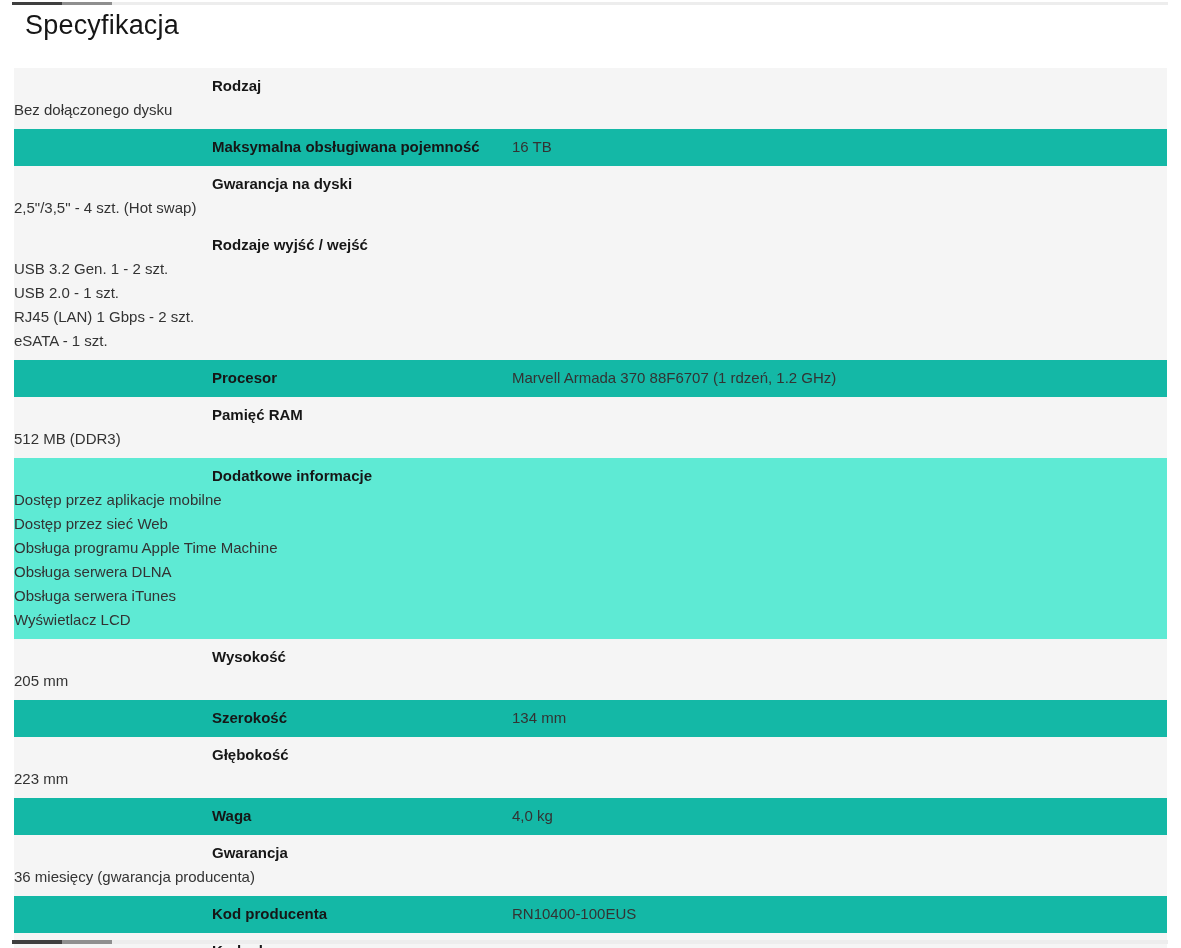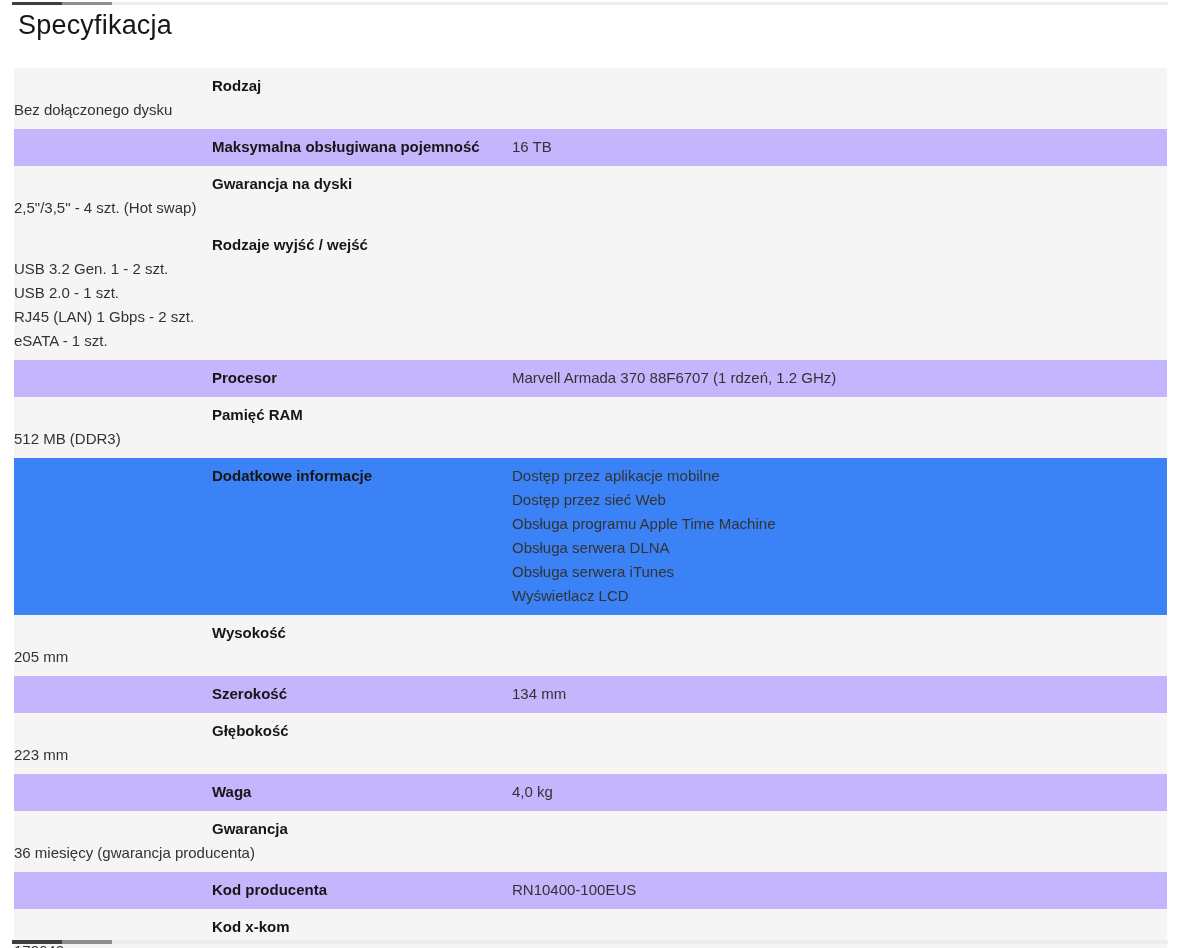--- a/index.html
+++ b/index.html
@@ -12,36 +12,36 @@
   .indicator{
     position:absolute;left:12px;right:13px;height:3px;
     background:#ededed;display:flex;
   }
   .indicator .seg-dark{width:50px;height:100%;background:#3f3f3f;}
   .indicator .seg-mid{width:50px;height:100%;background:#8f8f8f;margin-right:5px;}
   #top-indicator{top:2px;}
   #bottom-indicator{top:940px;height:4px;}
 
   h1.page-title{
-    position:absolute;left:18px;top:8px;margin:0;
+    position:absolute;left:25px;top:8px;margin:0;
     font-size:27px;line-height:34px;font-weight:400;
     letter-spacing:0.2px;color:#161616;
   }
 
   .spec-table{
     position:absolute;left:14px;right:14px;top:68px;
   }
   .spec-row{
     display:flex;
     font-size:15px;line-height:24px;
     padding:6px 0 7px 0;
   }
   .spec-row.gray{background:#f5f5f5;flex-direction:column;}
-  .spec-row.white{background:#c4b5fd;}
-  .spec-row.highlight{background:#3b82f6;}
+  .spec-row.white{background:#14b8a6;}
+  .spec-row.highlight{background:#5eead4;flex-direction:column;}
   .spec-label{
     width:498px;box-sizing:border-box;padding-left:198px;
     font-weight:700;color:#161616;
     flex-shrink:0;
   }
   .spec-value{flex:1;color:#333333;}
 </style>
 </head>
 <body>
 

